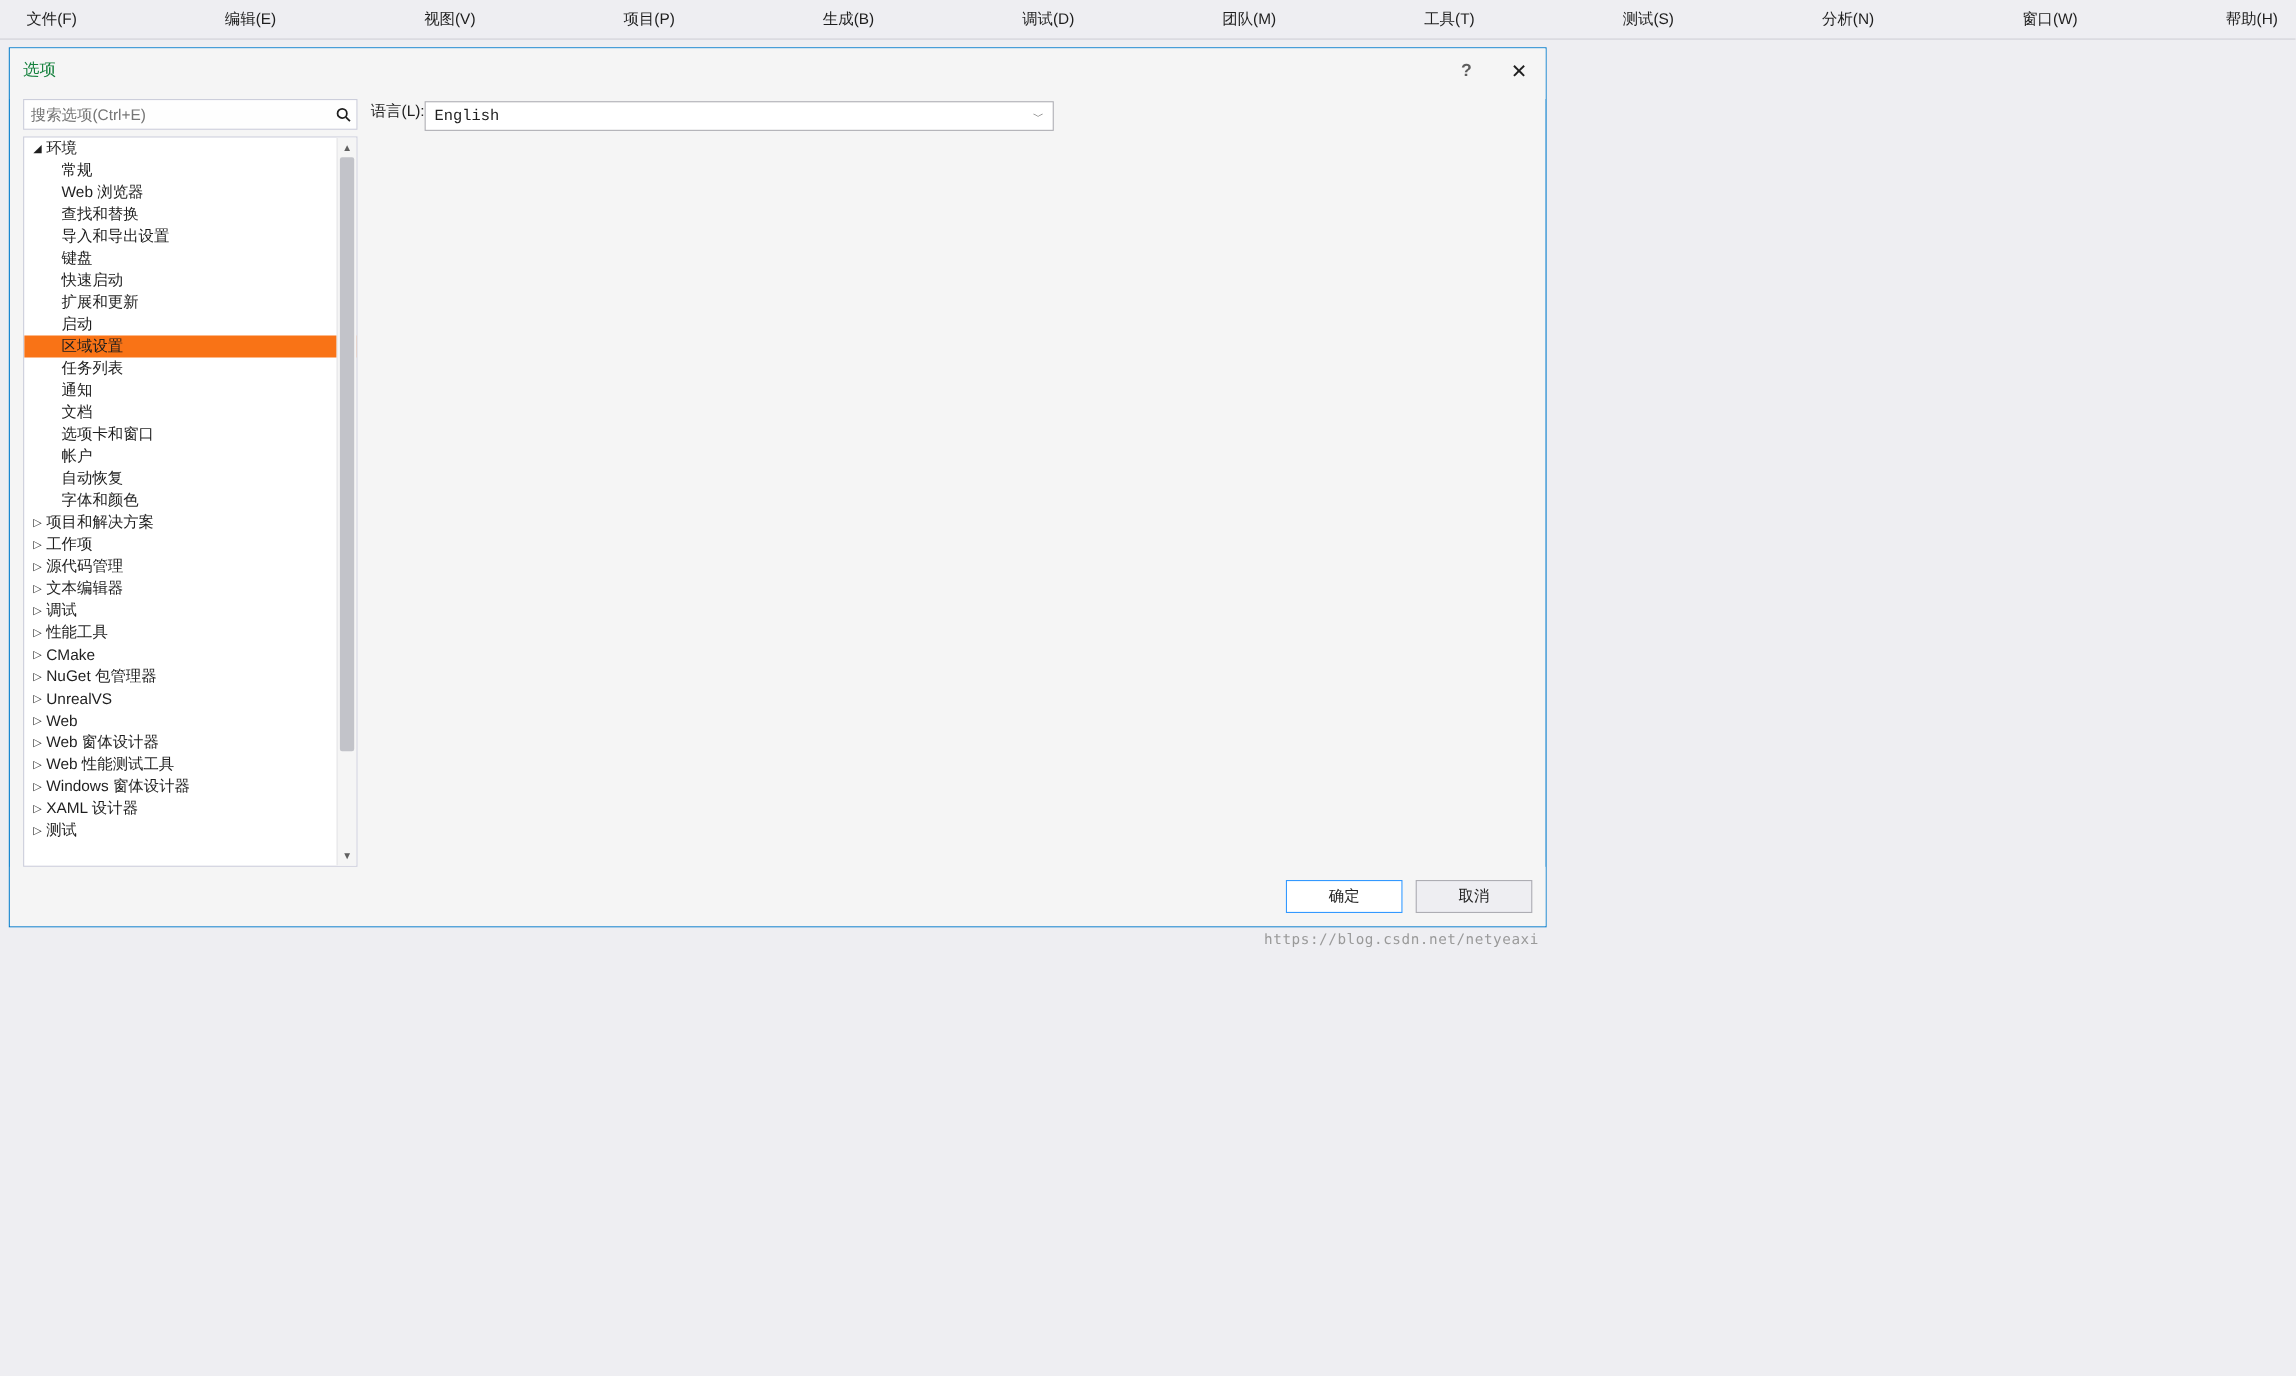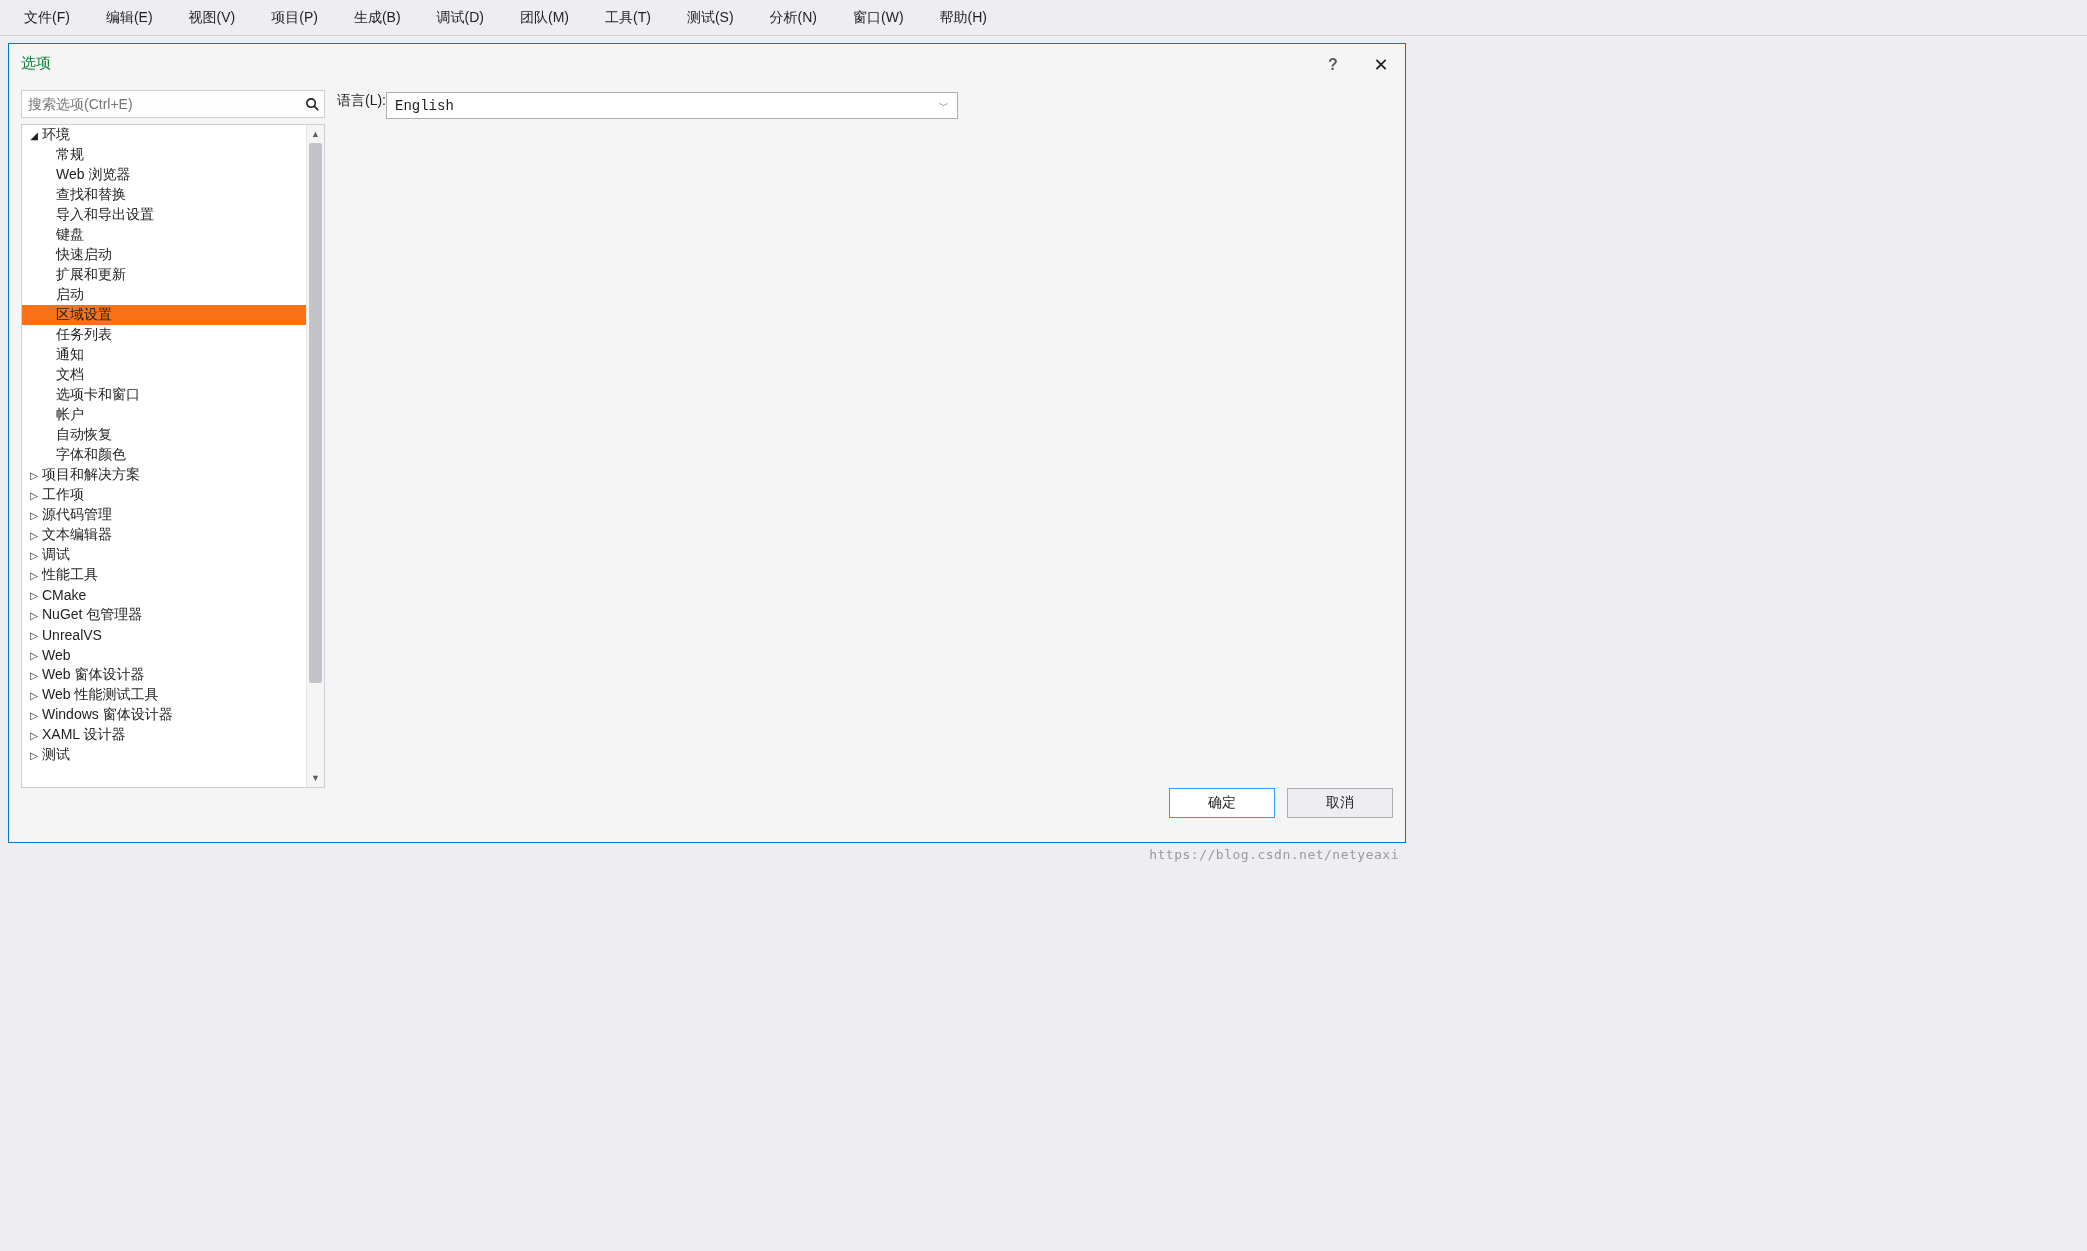--- a/index.html
+++ b/index.html
@@ -12,20 +12,21 @@
     height: 100%;
     overflow: hidden;
   }
   .app { width: 2087px; height: 1251px; position: relative; background:#eeeef2; }
   .menubar {
     display:flex; align-items:center;
     padding: 0 12px 0 20px; height:36px;
     background:#eeeef2;
     border-bottom:1px solid #d0d0d6;
     gap: 28px;
+    justify-content: space-between;
   }
   .menubar-item { color:#1e1e1e; padding:4px 4px; cursor:default; }
   .dialog {
     position:absolute; left:8px; top:43px; right:689px; bottom:378px;
     width:1398px; height:800px;
     background:#f5f5f5;
     border:1px solid #007acc;
     display:flex; flex-direction:column;
   }
   .dlg-titlebar {
@@ -69,21 +70,21 @@
   .v-scroll-thumb { position:absolute; left:2px; right:2px; top:0; height:540px; background:#c2c3c9; border-radius:2px; }
   .right-pane { flex:1; display:flex; flex-direction:row; padding-top:2px; }
   .field-label { color:#1e1e1e; margin-bottom:4px; }
   .combo {
     width:572px; height:27px; border:1px solid #adadb3; background:#ffffff;
     display:flex; align-items:center; justify-content:space-between; padding:0 8px;font-family:Liberation Mono, monospace;
   }
   .combo-arrow { font-size:10px; color:#606060; }
   .hint { margin-top:22px; color:#1e1e1e; }
   .dlg-footer {
-    height:54px; display:flex; justify-content:flex-end;
+    height:54px; display:flex; align-items:center; justify-content:flex-end;
     gap:12px; padding:0 12px; background:#f5f5f5;
   }
   .btn {
     min-width:106px; height:30px; border:1px solid #adadb3; background:#eeeef2;
     display:flex; align-items:center; justify-content:center; font-size:14px;
   }
   .btn.primary { border:1px solid #3399ff; background:#ffffff; }
   .watermark {
     position:absolute; right:6px; bottom:-20px; color:#9a9a9a; font-size:13px; letter-spacing:0.5px;
     font-family: Consolas, monospace;

